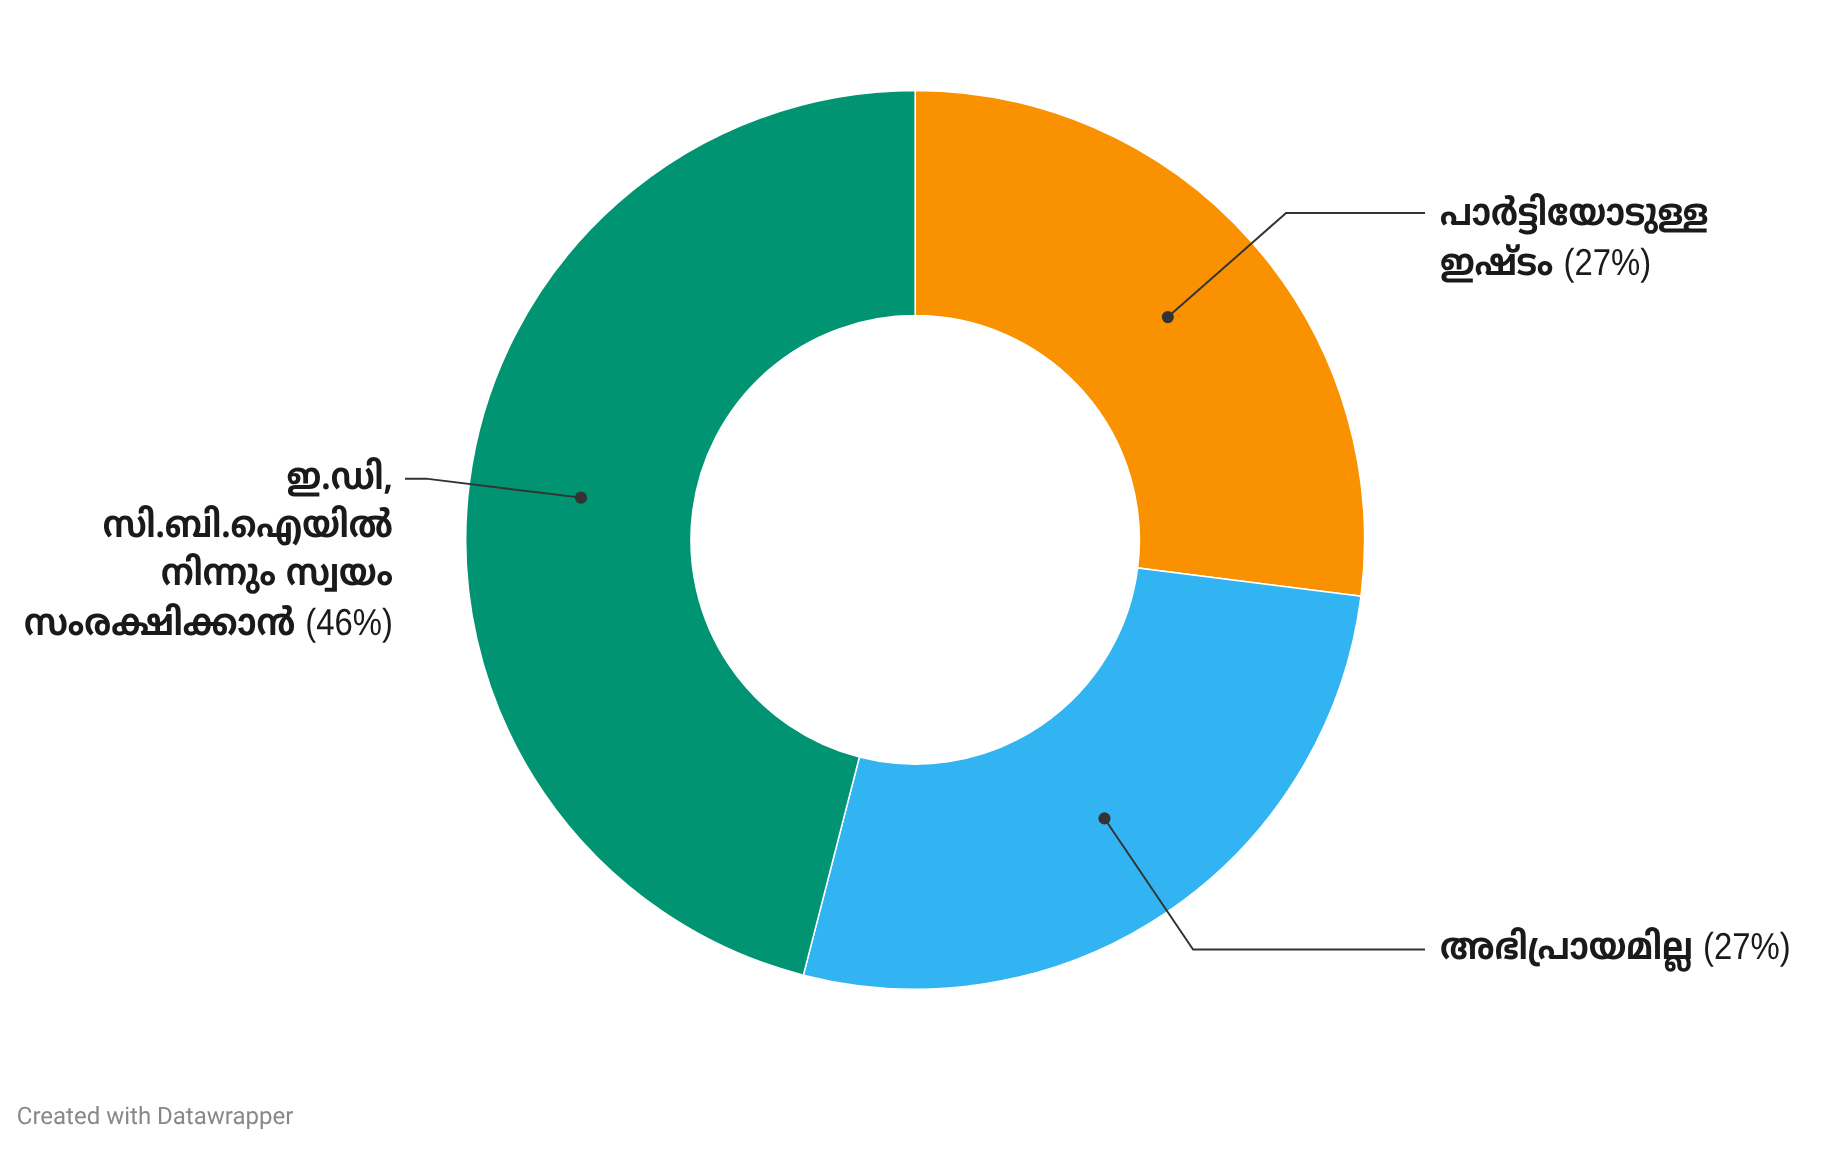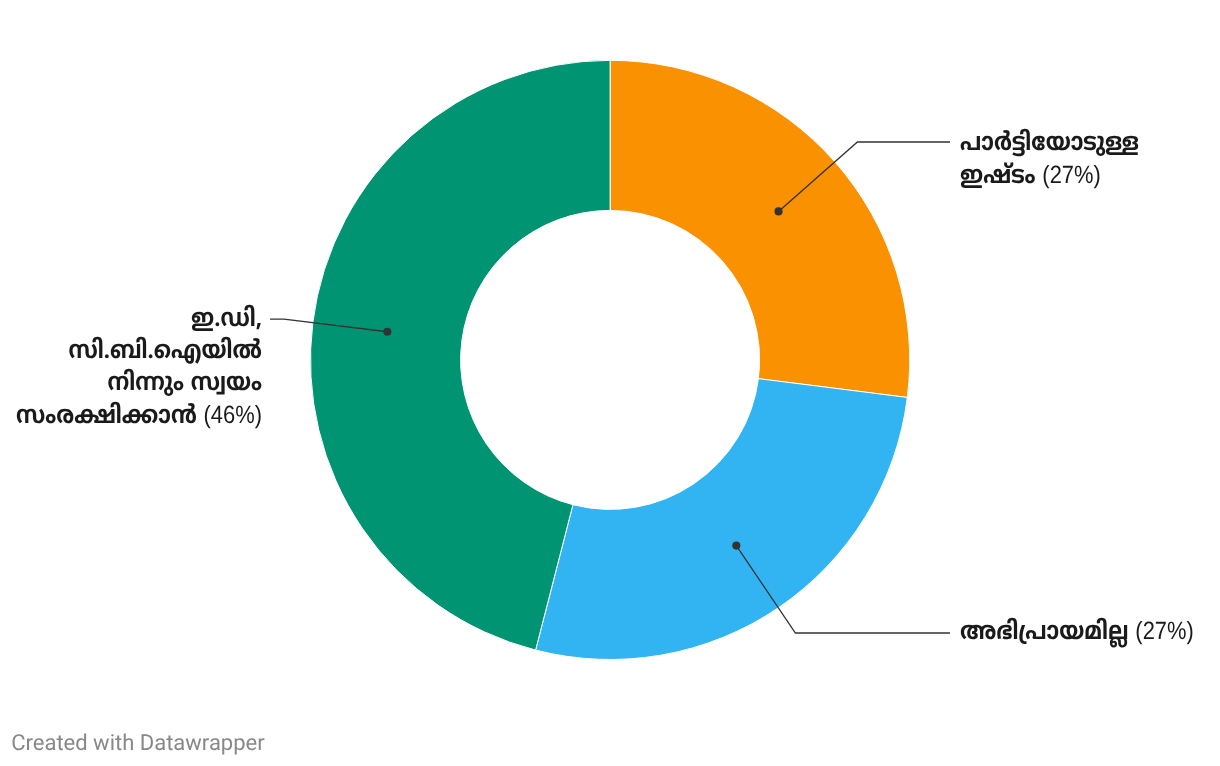--- a/index.html
+++ b/index.html
@@ -55,21 +55,21 @@
     text-align: right;
     transform: scaleX(0.876) translateZ(0);
     transform-origin: right top;
   }
 
   #credit {
     position: absolute;
     left: 11.2px;
     top: 730.5px;
     font-family: "Roboto", "Liberation Sans", sans-serif;
-    font-size: 22px;
+    font-size: 16px;
     line-height: 26px;
     color: #888888;
     white-space: nowrap;
     transform: translateZ(0);
   }
 </style>
 </head>
 <body>
 
 <div id="stage">

